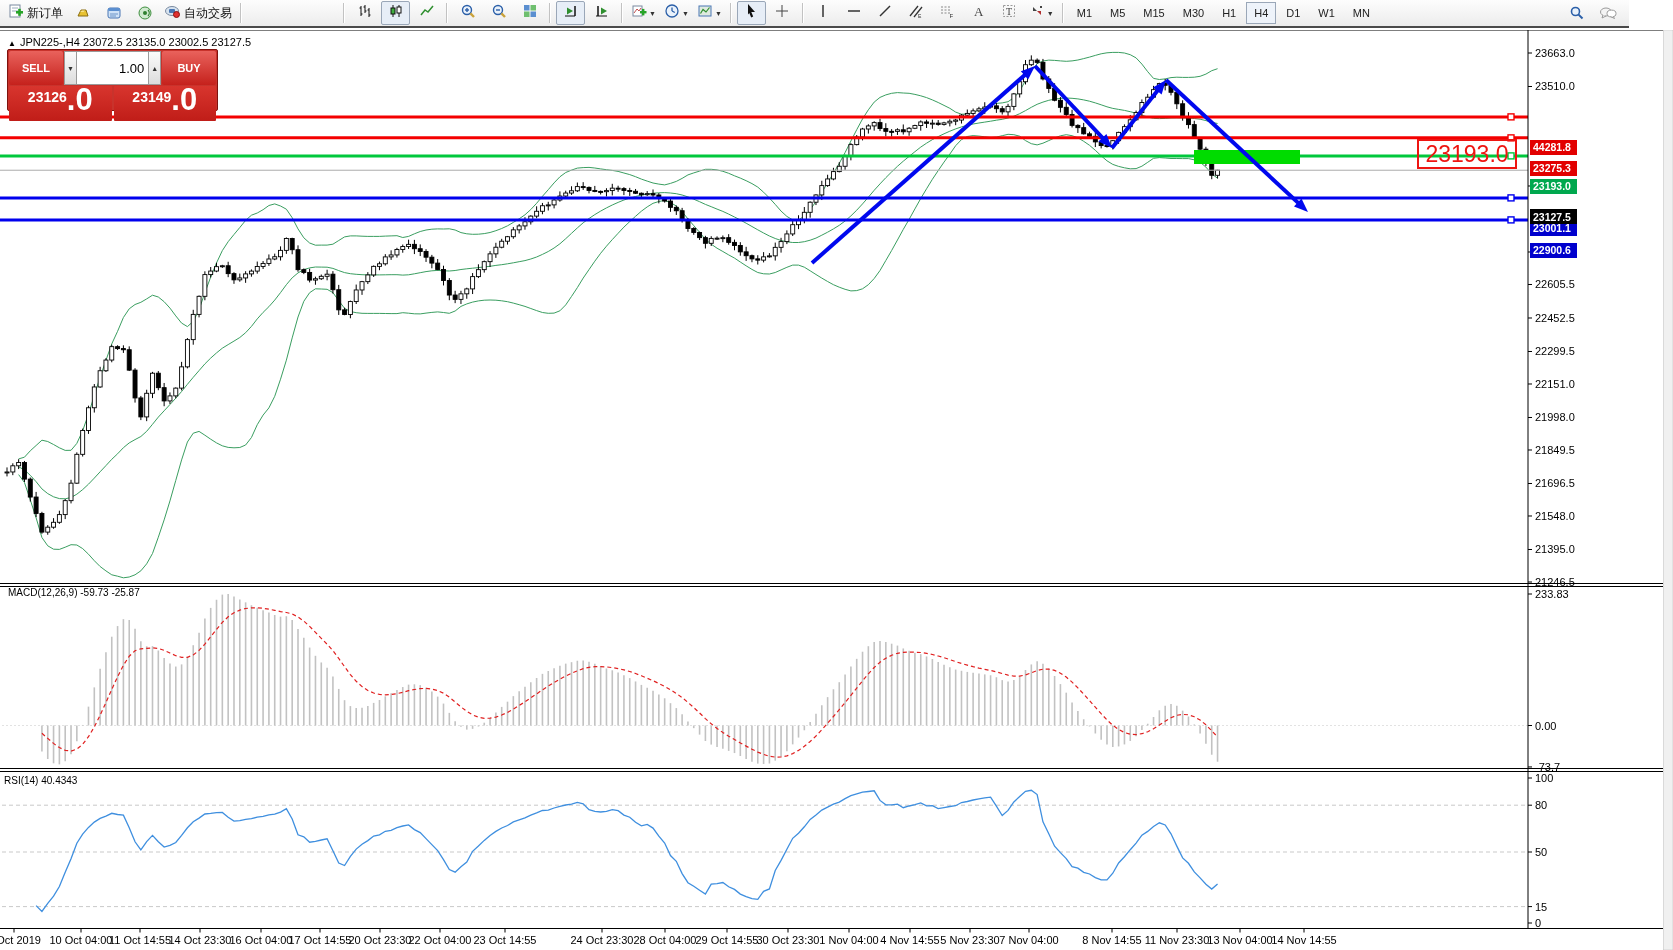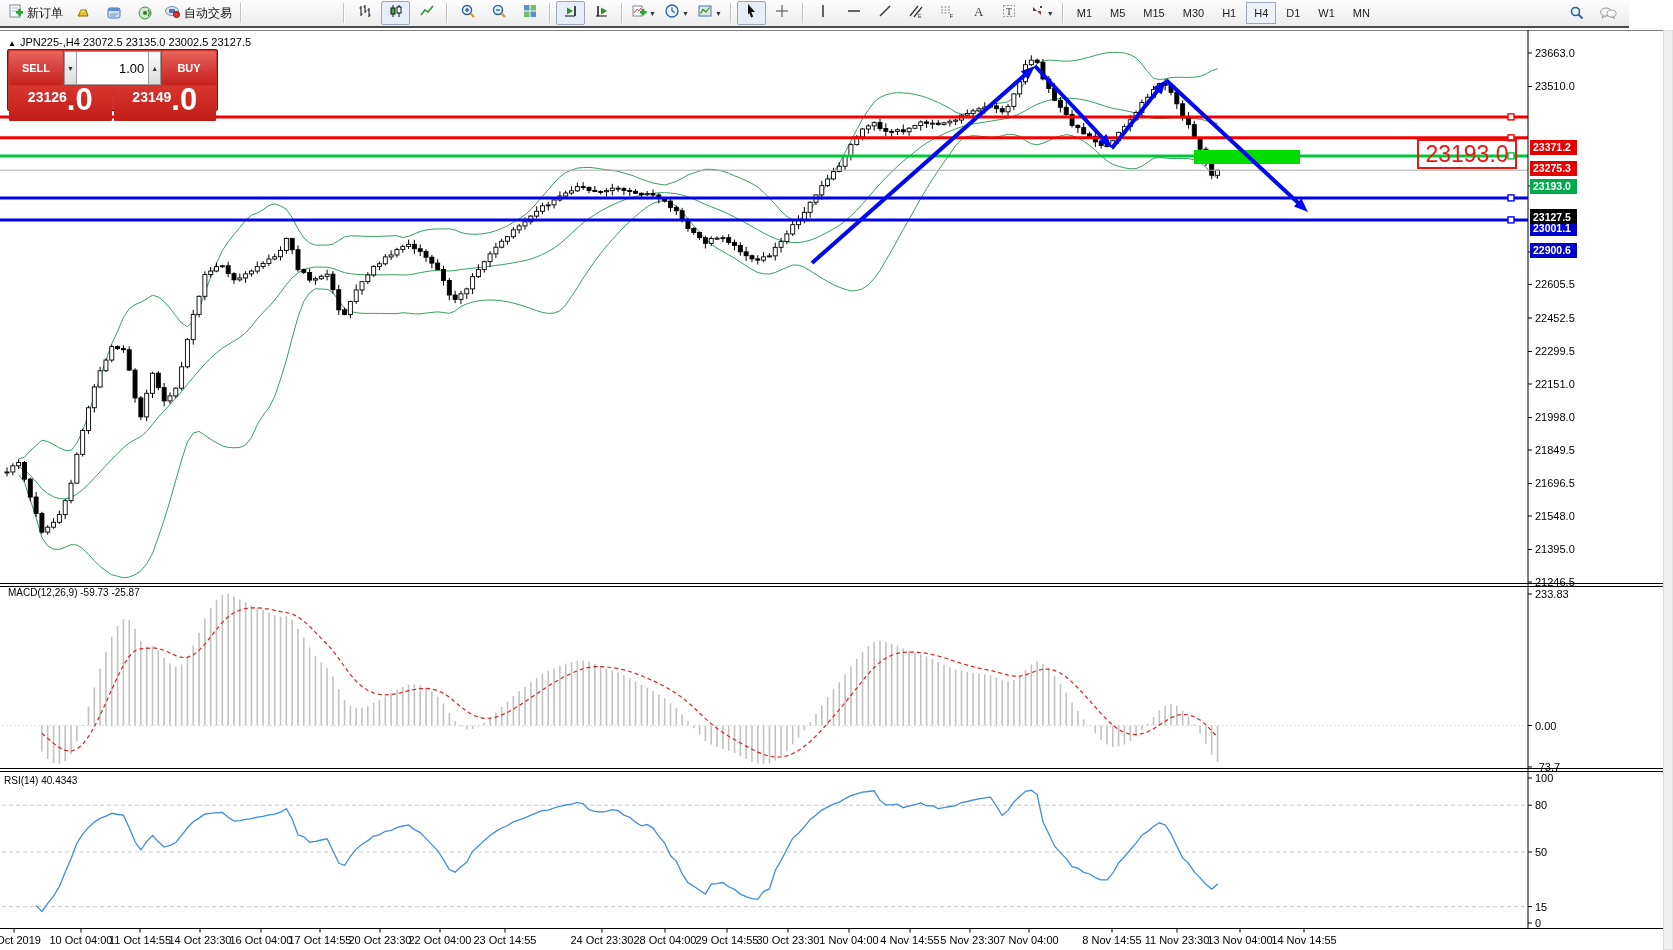--- a/index.html
+++ b/index.html
@@ -1071,20 +1071,20 @@
       </div>
     </div>
   </div>
 
   <div class="pane-label" style="left:8px;top:587px;">MACD(12,26,9) -59.73 -25.87</div>
   <div class="pane-label" style="left:4px;top:775px;">RSI(14) 40.4343</div>
 
   <div id="level-box">23193.0</div>
 
   <div id="tags-layer">
-      <div class="ptag" style="top: 139.878px; background: rgb(226, 0, 0);">23371.2</div>
+      <div class="ptag" style="top: 139.878px; background: rgb(226, 0, 0);">44281.8</div>
       <div class="ptag" style="top: 160.872px; background: rgb(226, 0, 0);">23275.3</div>
       <div class="ptag" style="top: 178.888px; background: rgb(0, 168, 78);">23193.0</div>
       <div class="ptag" style="top: 220.898px; background: rgb(0, 0, 205);">23001.1</div>
       <div class="ptag" style="top: 242.898px; background: rgb(0, 0, 205);">22900.6</div>
       <div class="ptag" style="top: 193.227px; background: rgb(0, 0, 0); margin-top: 16px;">23127.5</div>
     </div>
 </div>
 
 </body></html>

